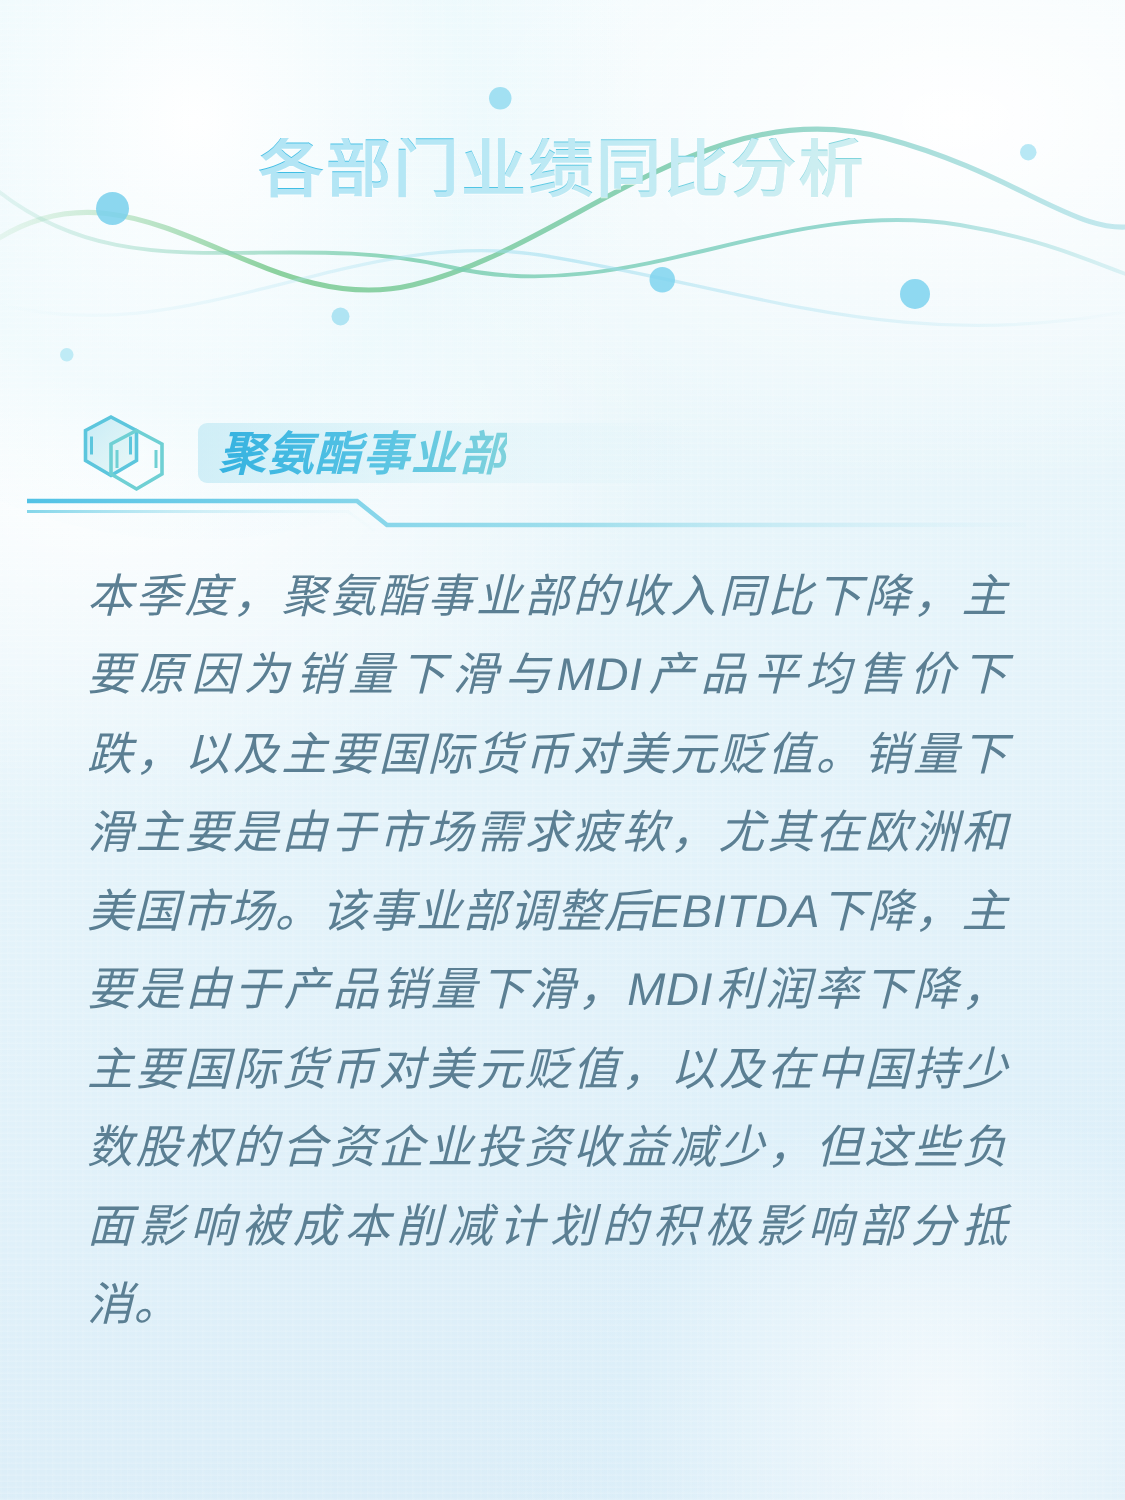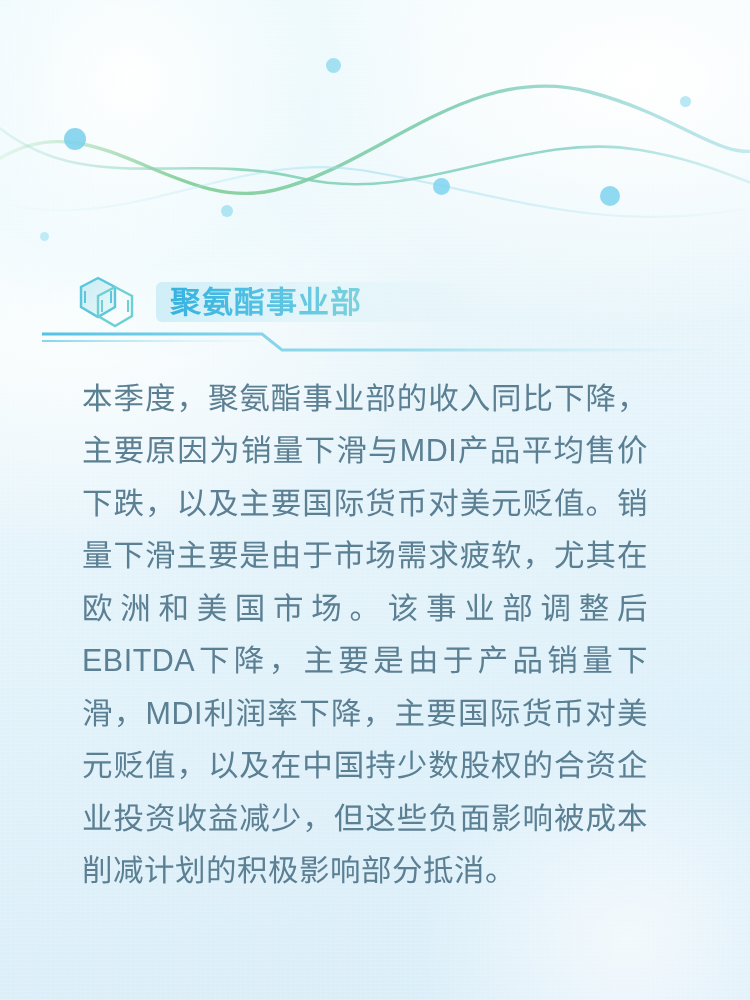--- a/index.html
+++ b/index.html
@@ -85,21 +85,22 @@
     -webkit-background-clip: text;
     background-clip: text;
     -webkit-text-fill-color: transparent;
     text-shadow: 0 1px 0 rgba(255,255,255,.6);
   }
 
   
   .section {
     position: relative;
     margin-top: 12px;
-    padding: 0 42px;
+    padding: 0 18px;
+    font-style: italic;
   }
   .sec-head {
     position: relative;
     height: 96px;
   }
   .hex-icon {
     position: absolute;
     left: 26px;
     top: 6px;
     width: 74px;
@@ -205,20 +206,21 @@
     </svg>
 
     <span class="dot d1"></span>
     <span class="dot d2"></span>
     <span class="dot d3"></span>
     <span class="dot d4"></span>
     <span class="dot d5"></span>
     <span class="dot d6"></span>
     <span class="dot d7"></span>
 
+    <div class="title">各部门业绩同比分析</div>
   </div>
 
   <div class="section">
 
     <div class="sec-head">
 
       <svg class="hex-icon" viewBox="0 0 74 74" xmlns="http://www.w3.org/2000/svg">
         <defs>
           <linearGradient id="hexfill" x1="0" y1="0" x2="1" y2="1">
             <stop offset="0%" stop-color="#bfe9f6" stop-opacity="0.85"></stop>

